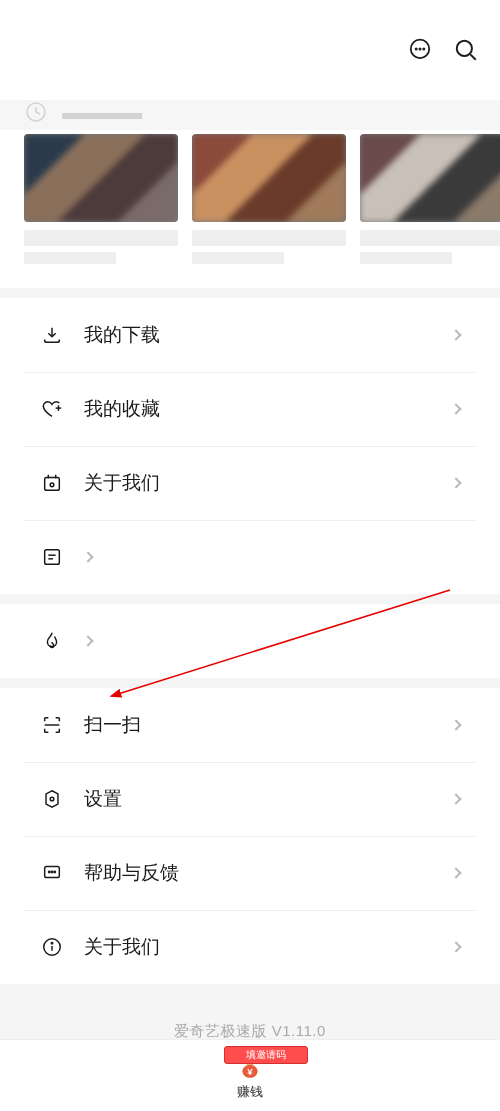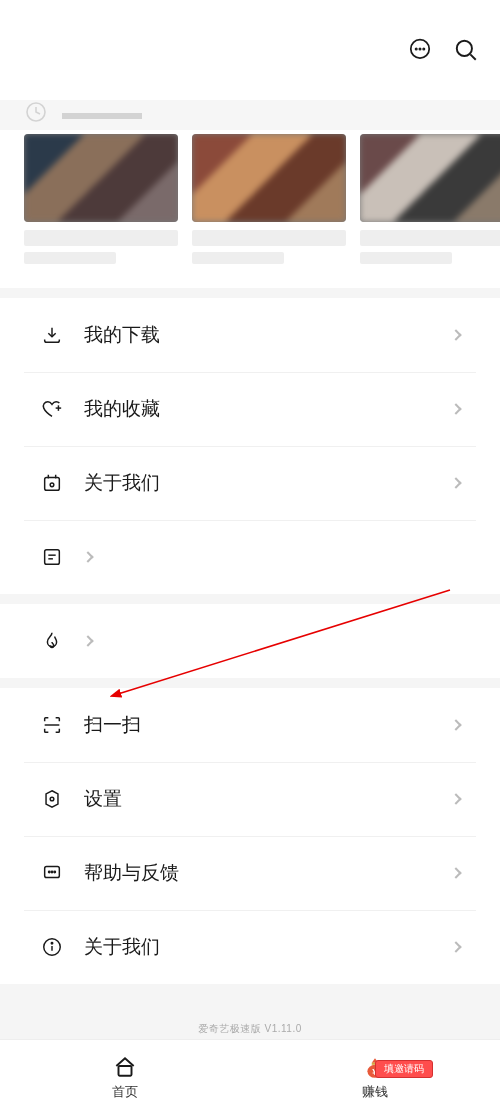--- a/index.html
+++ b/index.html
@@ -108,21 +108,21 @@
     .chevron {
       width: 8px;
       height: 8px;
       border-top: 2px solid #bbb;
       border-right: 2px solid #bbb;
       transform: rotate(45deg);
     }
     .version {
       text-align: center;
       padding: 38px 0 22px;
-      font-size: 10px;
+      font-size: 15px;
       color: #aaa;
       letter-spacing: 0.5px;
     }
     .bottom-nav {
       position: absolute;
       bottom: 0;
       left: 0;
       right: 0;
       height: 72px;
       background: #fff;
@@ -146,25 +146,24 @@
       height: 26px;
     }
     .earn-item { position: relative; }
     .earn-badge {
       position: absolute;
       top: -8px;
       right: -18px;
       background: #ff4d4d;
       color: #fff;
       font-size: 10px;
-      padding: 1px 8px;
+      padding: 1px 21px;
       border-radius: 3px;
       border: 1px solid #d43030;
       white-space: nowrap;
-      margin-top: 14px;
     }
     .arrow-annotation {
       position: absolute;
       pointer-events: none;
     }
   </style>
 </head>
 <body>
 
 <div class="header">
@@ -329,27 +328,20 @@
 <svg class="arrow-annotation" style="left:110px; top:582px;" width="350" height="140">
   <defs>
     <marker id="ah" markerWidth="10" markerHeight="10" refX="2" refY="3" orient="auto">
       <path d="M0,0 L0,6 L8,3 z" fill="#e60000"></path>
     </marker>
   </defs>
   <line x1="340" y1="8" x2="8" y2="112" stroke="#e60000" stroke-width="1.5" marker-end="url(#ah)"></line>
 </svg>
 
 <div class="bottom-nav">
-  <div class="nav-item">
-    <svg class="nav-icon" viewBox="0 0 24 24" fill="none" stroke="#1a1a1a" stroke-width="1.8">
-        <path d="M4 11 L12 4 L20 11"></path>
-        <rect x="6" y="11" width="12" height="9" rx="1"></rect>
-      </svg>
-    <span>首页</span>
-  </div>
   <div class="nav-item earn-item">
     <svg class="nav-icon" viewBox="0 0 24 24">
         <ellipse cx="12" cy="16" rx="7" ry="6" fill="#e85a3a"></ellipse>
         <path d="M9 8 L12 4 L15 8 Z" fill="#e85a3a"></path>
         <rect x="9" y="8" width="6" height="2" fill="#d4a843"></rect>
         <text x="12" y="19" text-anchor="middle" font-size="9" fill="#fff" font-weight="bold">¥</text>
       </svg>
     <span class="earn-badge">填邀请码</span>
     <span>赚钱</span>
   </div>

